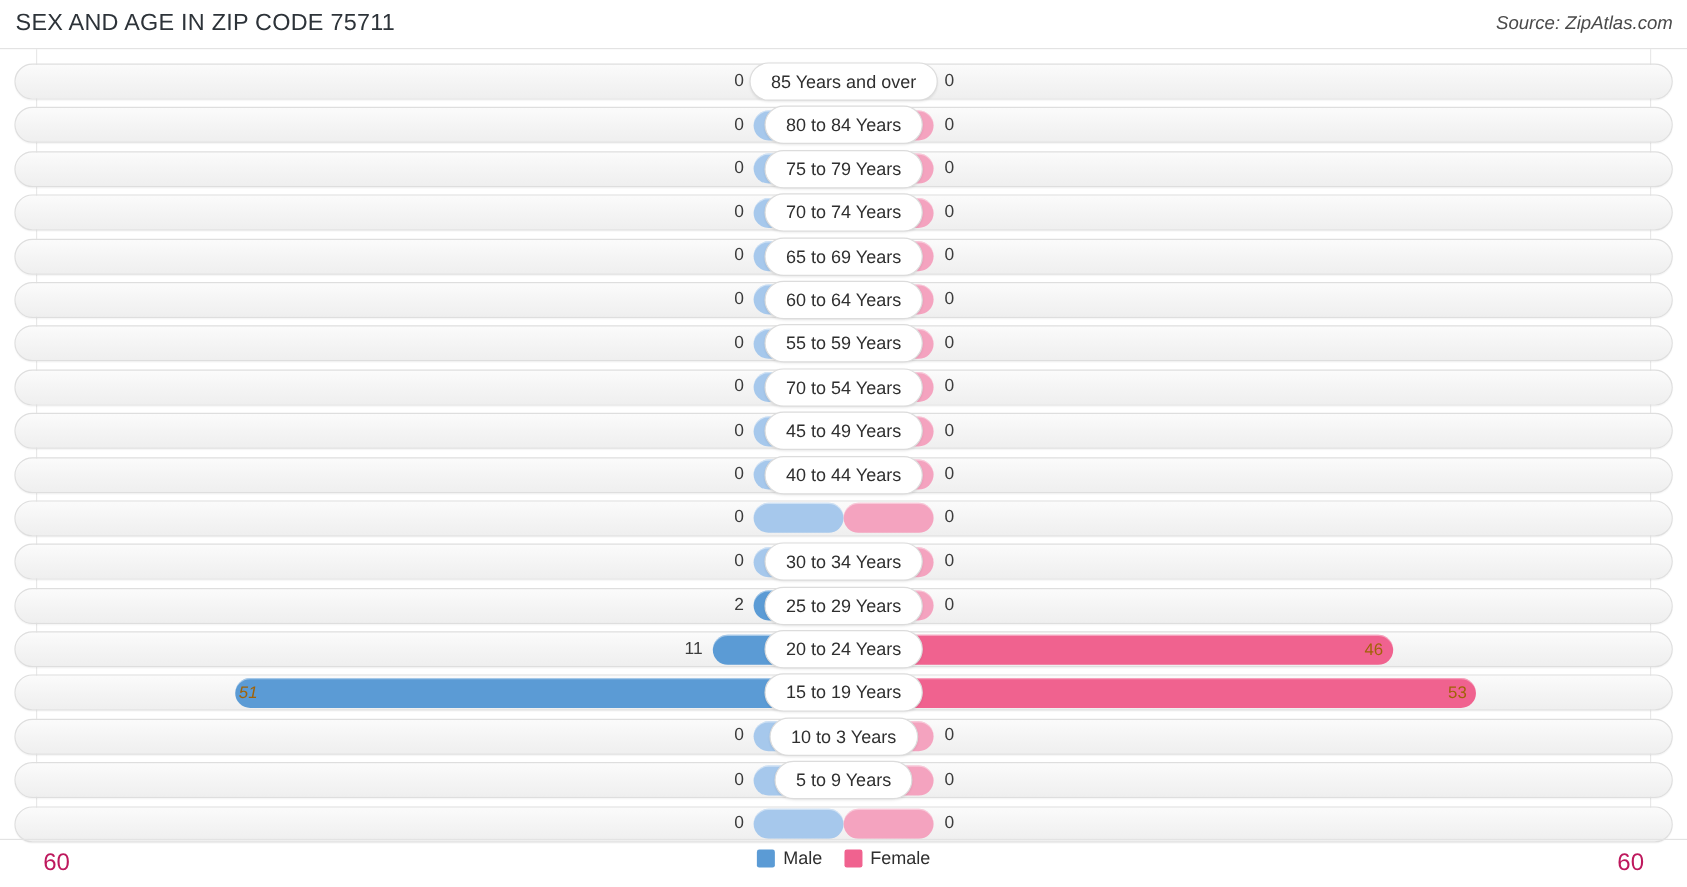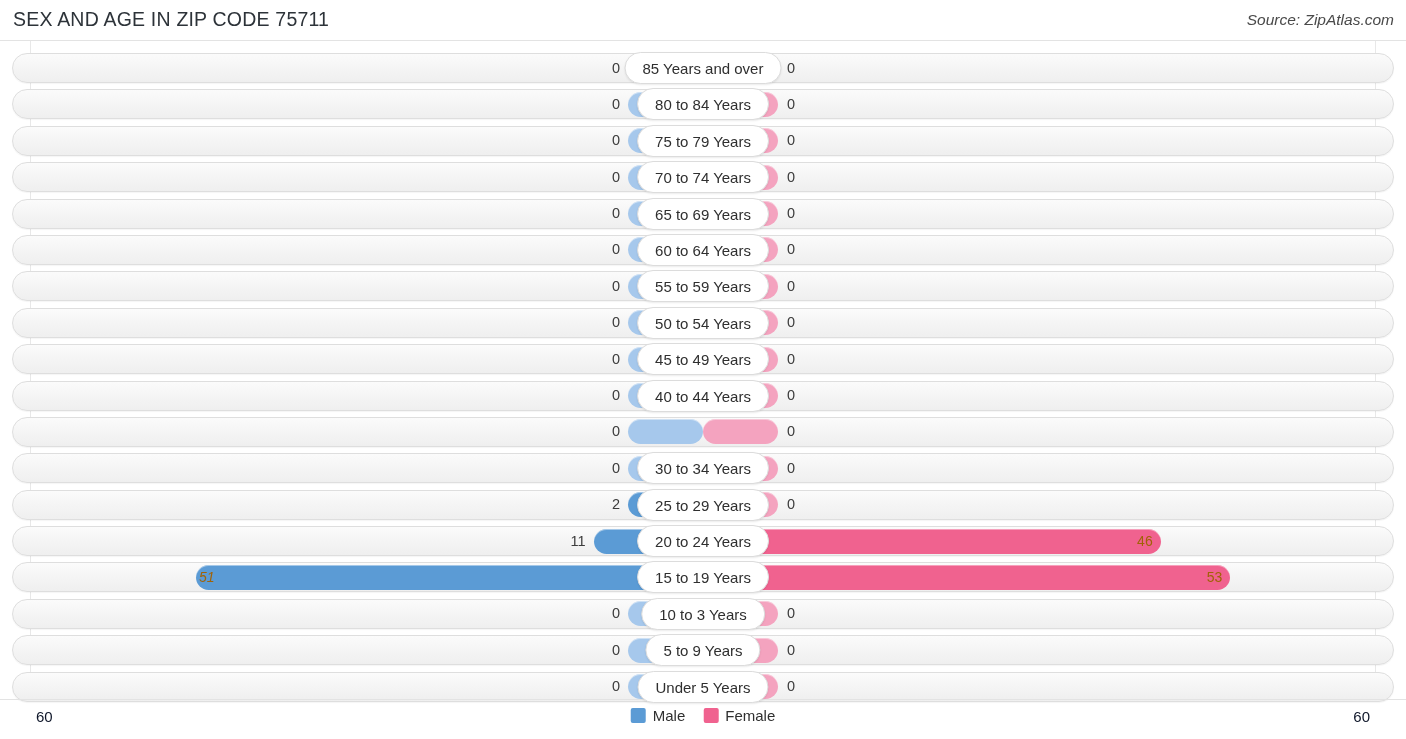--- a/index.html
+++ b/index.html
@@ -142,22 +142,22 @@
     position: absolute;
     left: 0;
     top: 699px;
     width: 1406px;
     height: 40px;
     border-top: 1px solid #e3e3e3;
   }
   .axis-left, .axis-right {
     position: absolute;
     top: 8px;
-    font-size: 15px;
-    color: #0f172a;
+    font-size: 20px;
+    color: #be185d;
   }
   .axis-left  { left: 36px; }
   .axis-right { right: 36px; }
   .legend {
     position: absolute;
     left: 50%;
     transform: translateX(-50%);
     top: 7px;
     display: flex;
     align-items: center;
@@ -245,21 +245,21 @@
           <div class="val outside-left" style="left: 568px; width: 52px;">0</div>
           <div class="val outside-right" style="left: 787px; width: 52px;">0</div>
           <div class="age-pill">55 to 59 Years</div>
         </div>
         <div class="row">
           <div class="track"></div>
           <div class="bar bar-male" style="left: 628px; width: 75px;"></div>
           <div class="bar bar-female" style="left: 703px; width: 75px;"></div>
           <div class="val outside-left" style="left: 568px; width: 52px;">0</div>
           <div class="val outside-right" style="left: 787px; width: 52px;">0</div>
-          <div class="age-pill">50 to 54 Years</div>
+          <div class="age-pill">70 to 54 Years</div>
         </div>
         <div class="row">
           <div class="track"></div>
           <div class="bar bar-male" style="left: 628px; width: 75px;"></div>
           <div class="bar bar-female" style="left: 703px; width: 75px;"></div>
           <div class="val outside-left" style="left: 568px; width: 52px;">0</div>
           <div class="val outside-right" style="left: 787px; width: 52px;">0</div>
           <div class="age-pill">45 to 49 Years</div>
         </div>
         <div class="row">
@@ -324,21 +324,20 @@
           <div class="val outside-left" style="left: 568px; width: 52px;">0</div>
           <div class="val outside-right" style="left: 787px; width: 52px;">0</div>
           <div class="age-pill">5 to 9 Years</div>
         </div>
         <div class="row">
           <div class="track"></div>
           <div class="bar bar-male" style="left: 628px; width: 75px;"></div>
           <div class="bar bar-female" style="left: 703px; width: 75px;"></div>
           <div class="val outside-left" style="left: 568px; width: 52px;">0</div>
           <div class="val outside-right" style="left: 787px; width: 52px;">0</div>
-          <div class="age-pill">Under 5 Years</div>
         </div>
       </div>
   </div>
 
   <div class="footer">
     <div class="axis-left">60</div>
     <div class="legend">
       <div class="legend-item">
         <span class="swatch" id="sw-male" style="background: rgb(91, 155, 213);"></span>
         <span>Male</span>

